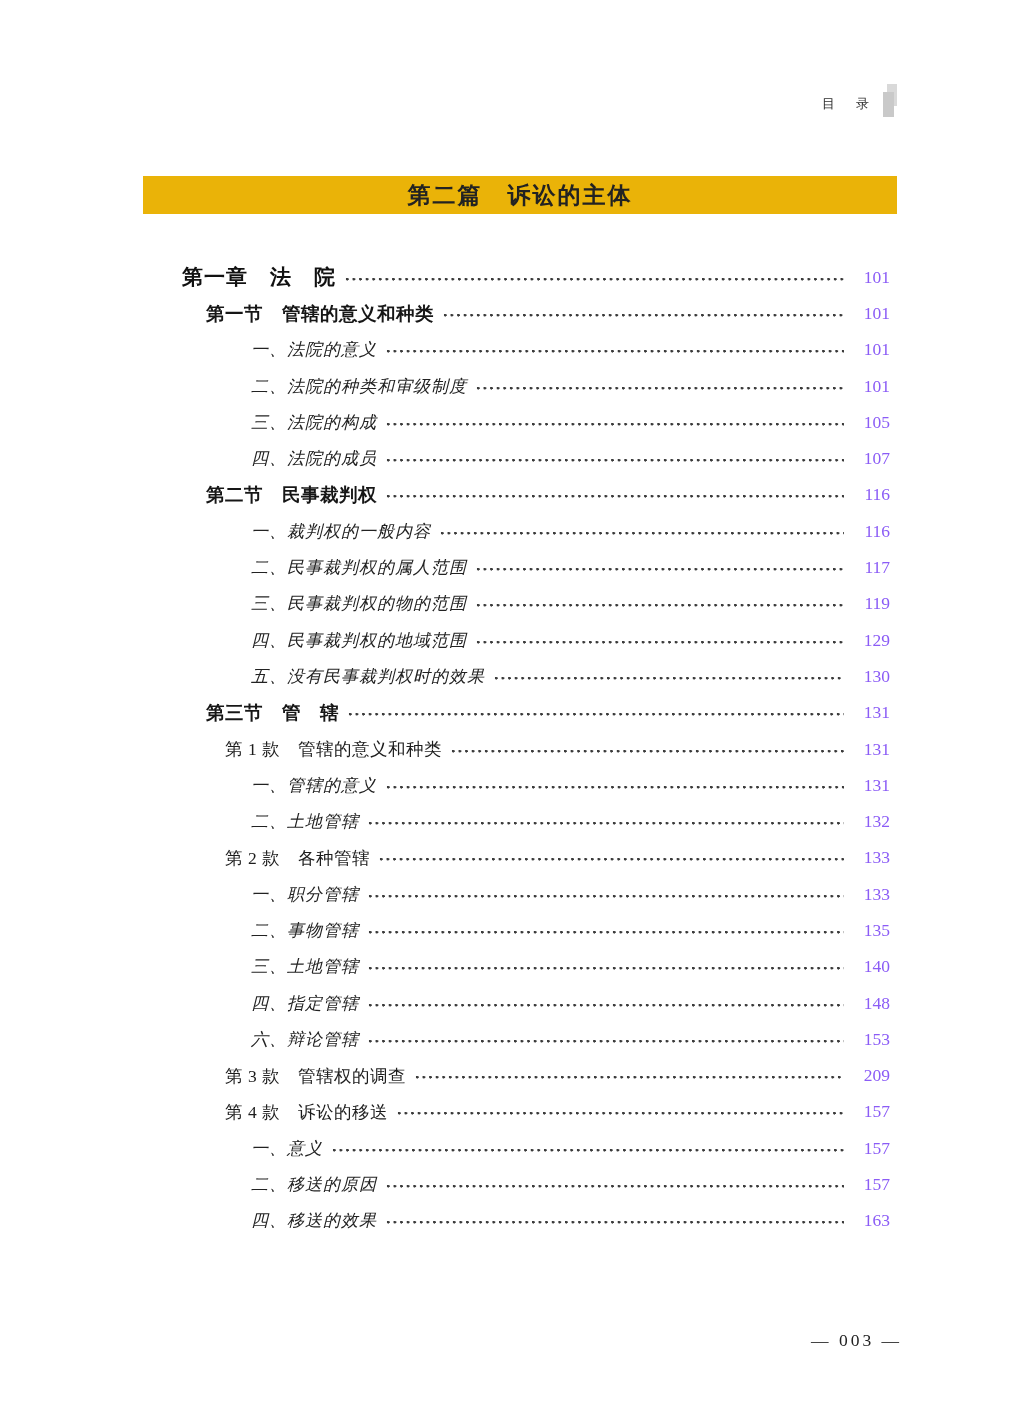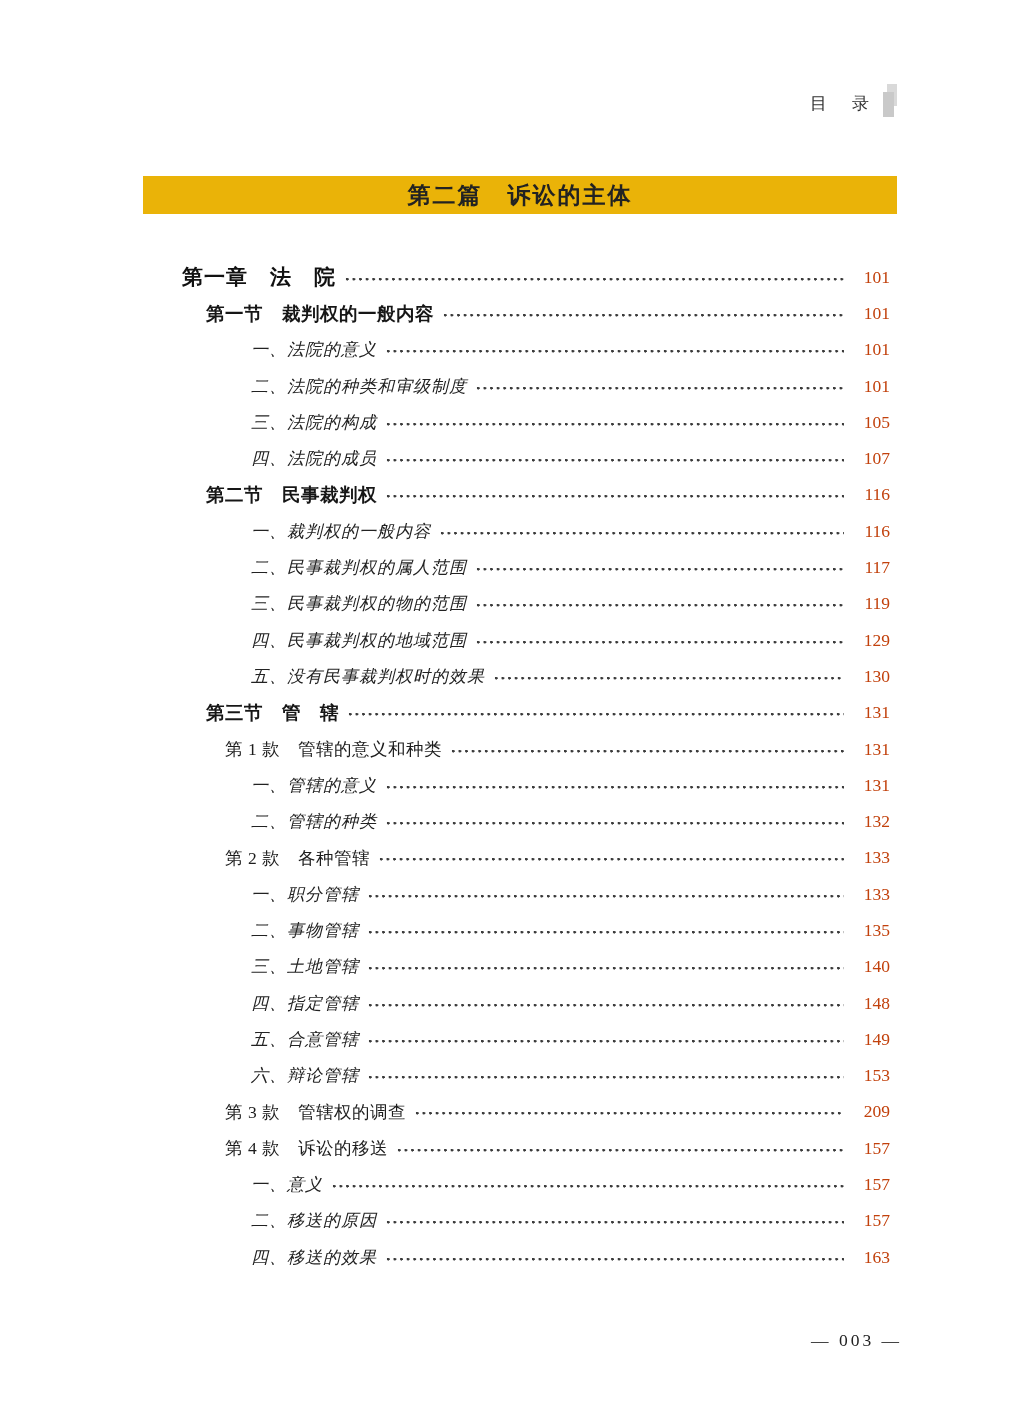--- a/index.html
+++ b/index.html
@@ -7,21 +7,21 @@
     width:1024px;height:1426px;position:relative;background:#ffffff;
     font-family:"Liberation Serif", serif;color:#1a1a1a;overflow:hidden;
   }
   
   .corner-head{
     position:absolute;top:84px;right:126px;
     display:flex;align-items:center;gap:10px;
   }
   .corner-title{
     font-family:"Liberation Serif", serif;
-    font-size:17px;color:#2f2f2f;letter-spacing:4px;line-height:1;
+    font-size:13px;color:#2f2f2f;letter-spacing:4px;line-height:1;
     padding-top:4px;
   }
   .corner-bars{position:relative;width:15px;height:34px;}
   .corner-bars .bar-light{position:absolute;left:4px;top:0;width:10px;height:22px;}
   .corner-bars .bar-dark{position:absolute;left:0;top:8px;width:11px;height:25px;}
 
   
   .part-banner{
     position:absolute;left:143px;top:176px;width:754px;height:38px;
     display:flex;align-items:center;justify-content:center;
@@ -59,21 +59,21 @@
     font-size:17px;color:#222;letter-spacing:1px;
   }
   .dot-leader{
     flex:1 1 auto;height:5px;align-self:center;margin:4px 10px 0 9px;
     background-image:radial-gradient(circle at 2.2px 2.2px,#3a3a3a 1.15px,rgba(0,0,0,0) 1.6px);
     background-size:6.6px 5px;background-repeat:repeat-x;
     min-width:20px;
   }
   .toc-page{
     flex:0 0 auto;min-width:36px;text-align:right;
-    font-family:"Liberation Serif", serif;font-size:17.5px;color:#c2410c;
+    font-family:"Liberation Serif", serif;font-size:17.5px;color:#8b5cf6;
   }
 
   
   .folio{
     position:absolute;top:1330px;right:122px;
     font-family:"Liberation Serif", serif;font-size:17.5px;color:#222;
     letter-spacing:3px;
   }
 </style>
 </head>
@@ -91,21 +91,21 @@
   <span class="part-title">第二篇　诉讼的主体</span>
 </div>
 
 <div class="toc">
     <div class="toc-row level-chapter">
       <span class="toc-label">第一章　法　院</span>
       <span class="dot-leader"></span>
       <span class="toc-page">101</span>
     </div>
     <div class="toc-row level-section">
-      <span class="toc-label">第一节　裁判权的一般内容</span>
+      <span class="toc-label">第一节　管辖的意义和种类</span>
       <span class="dot-leader"></span>
       <span class="toc-page">101</span>
     </div>
     <div class="toc-row level-item">
       <span class="toc-label">一、法院的意义</span>
       <span class="dot-leader"></span>
       <span class="toc-page">101</span>
     </div>
     <div class="toc-row level-item">
       <span class="toc-label">二、法院的种类和审级制度</span>
@@ -161,21 +161,21 @@
       <span class="toc-label">第 1 款　管辖的意义和种类</span>
       <span class="dot-leader"></span>
       <span class="toc-page">131</span>
     </div>
     <div class="toc-row level-item">
       <span class="toc-label">一、管辖的意义</span>
       <span class="dot-leader"></span>
       <span class="toc-page">131</span>
     </div>
     <div class="toc-row level-item">
-      <span class="toc-label">二、管辖的种类</span>
+      <span class="toc-label">二、土地管辖</span>
       <span class="dot-leader"></span>
       <span class="toc-page">132</span>
     </div>
     <div class="toc-row level-clause">
       <span class="toc-label">第 2 款　各种管辖</span>
       <span class="dot-leader"></span>
       <span class="toc-page">133</span>
     </div>
     <div class="toc-row level-item">
       <span class="toc-label">一、职分管辖</span>
@@ -191,25 +191,20 @@
       <span class="toc-label">三、土地管辖</span>
       <span class="dot-leader"></span>
       <span class="toc-page">140</span>
     </div>
     <div class="toc-row level-item">
       <span class="toc-label">四、指定管辖</span>
       <span class="dot-leader"></span>
       <span class="toc-page">148</span>
     </div>
     <div class="toc-row level-item">
-      <span class="toc-label">五、合意管辖</span>
-      <span class="dot-leader"></span>
-      <span class="toc-page">149</span>
-    </div>
-    <div class="toc-row level-item">
       <span class="toc-label">六、辩论管辖</span>
       <span class="dot-leader"></span>
       <span class="toc-page">153</span>
     </div>
     <div class="toc-row level-clause">
       <span class="toc-label">第 3 款　管辖权的调查</span>
       <span class="dot-leader"></span>
       <span class="toc-page">209</span>
     </div>
     <div class="toc-row level-clause">

